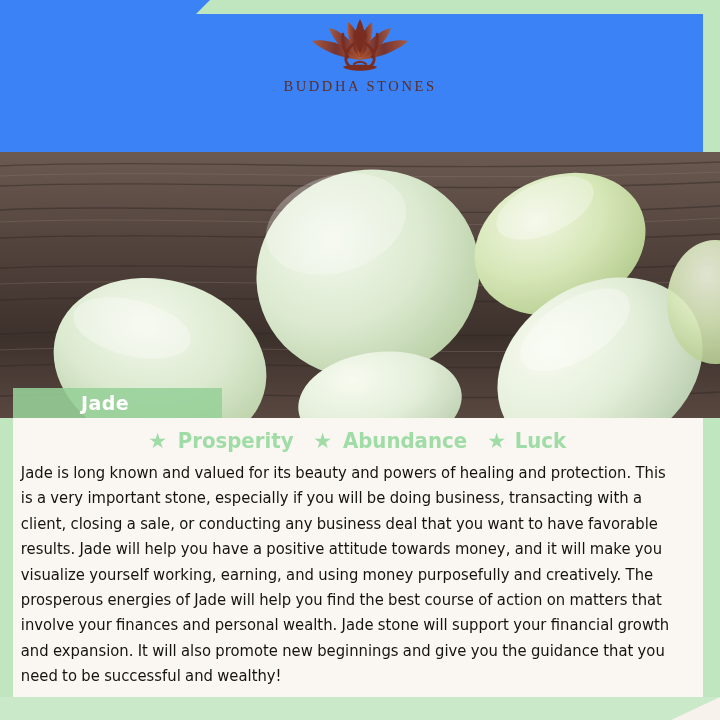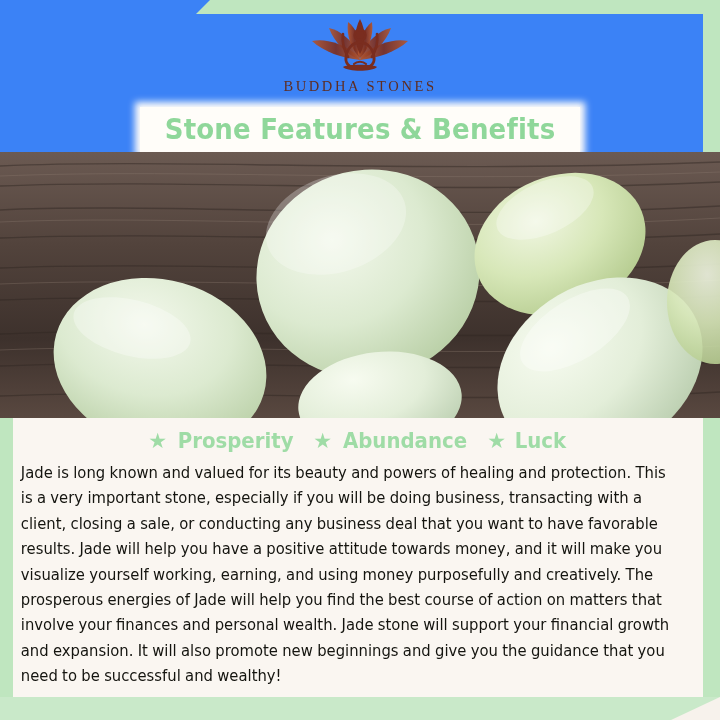--- a/index.html
+++ b/index.html
@@ -246,23 +246,20 @@
       <circle cx="56" cy="21" r="5.4" fill="none" stroke="#7a2d1f" stroke-width="2.6"></circle>
       <path d="M56 28 C48 29 43 35 42 43 C41 49 45 53 50 54 L62 54 C67 53 71 49 70 43 C69 35 64 29 56 28 Z" fill="none" stroke="#7a2d1f" stroke-width="2.8" stroke-linejoin="round"></path>
       <path d="M44 43 C40 36 38 27 39 20" fill="none" stroke="#7a2d1f" stroke-width="2.6" stroke-linecap="round"></path>
       <path d="M68 43 C72 36 74 27 73 20" fill="none" stroke="#7a2d1f" stroke-width="2.6" stroke-linecap="round"></path>
       <path d="M39 53 C44 58 68 58 73 53 C70 50 42 50 39 53 Z" fill="#7a2d1f"></path>
       <path d="M50 50 C53 47 59 47 62 50" fill="none" stroke="#7a2d1f" stroke-width="2.2" stroke-linecap="round"></path>
     </svg>
     <div class="logo-wordmark">BUDDHA STONES</div>
   </div>
 
-  <div class="title-banner">
-    <div class="title-text">Stone Features &amp; Benefits</div>
-  </div>
 
   <div class="photo">
     <svg class="photo-svg" viewBox="0 0 720 266" preserveAspectRatio="none" aria-hidden="true">
       <defs>
         <linearGradient id="woodG" x1="0" y1="0" x2="0" y2="1">
           <stop offset="0%" stop-color="#6b5a52"></stop>
           <stop offset="35%" stop-color="#52433c"></stop>
           <stop offset="70%" stop-color="#3d312c"></stop>
           <stop offset="100%" stop-color="#594840"></stop>
         </linearGradient>
@@ -312,20 +309,23 @@
       <ellipse cx="575" cy="178" rx="62" ry="30" fill="#ffffff" opacity="0.34" transform="rotate(-32 575 178)"></ellipse>
 
       <ellipse cx="160" cy="212" rx="108" ry="84" fill="url(#st1)" transform="rotate(16 160 212)"></ellipse>
       <ellipse cx="132" cy="176" rx="60" ry="28" fill="#ffffff" opacity="0.32" transform="rotate(14 132 176)"></ellipse>
 
       <ellipse cx="380" cy="250" rx="82" ry="50" fill="url(#st3)" transform="rotate(-6 380 250)"></ellipse>
       <ellipse cx="715" cy="150" rx="48" ry="62" fill="url(#st2)" opacity="0.9"></ellipse>
     </svg>
   </div>
 
+  <div class="stone-band">
+    <span class="stone-band-label">Jade</span>
+  </div>
 
   <div class="content">
 
     <div class="keywords">
       <div class="keyword">
         <span class="star">★</span>
         <span class="keyword-label">Prosperity</span>
       </div>
       <div class="keyword">
         <span class="star">★</span>

